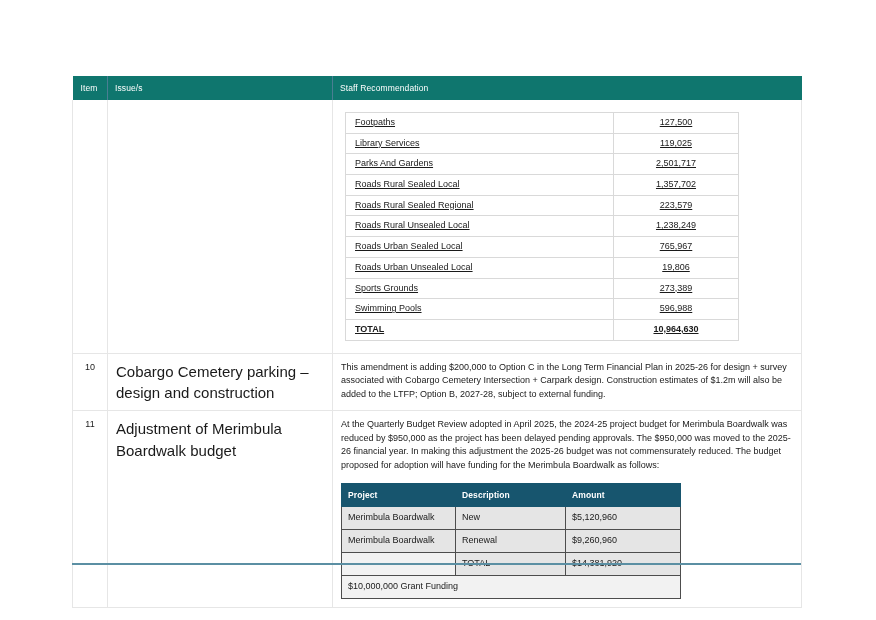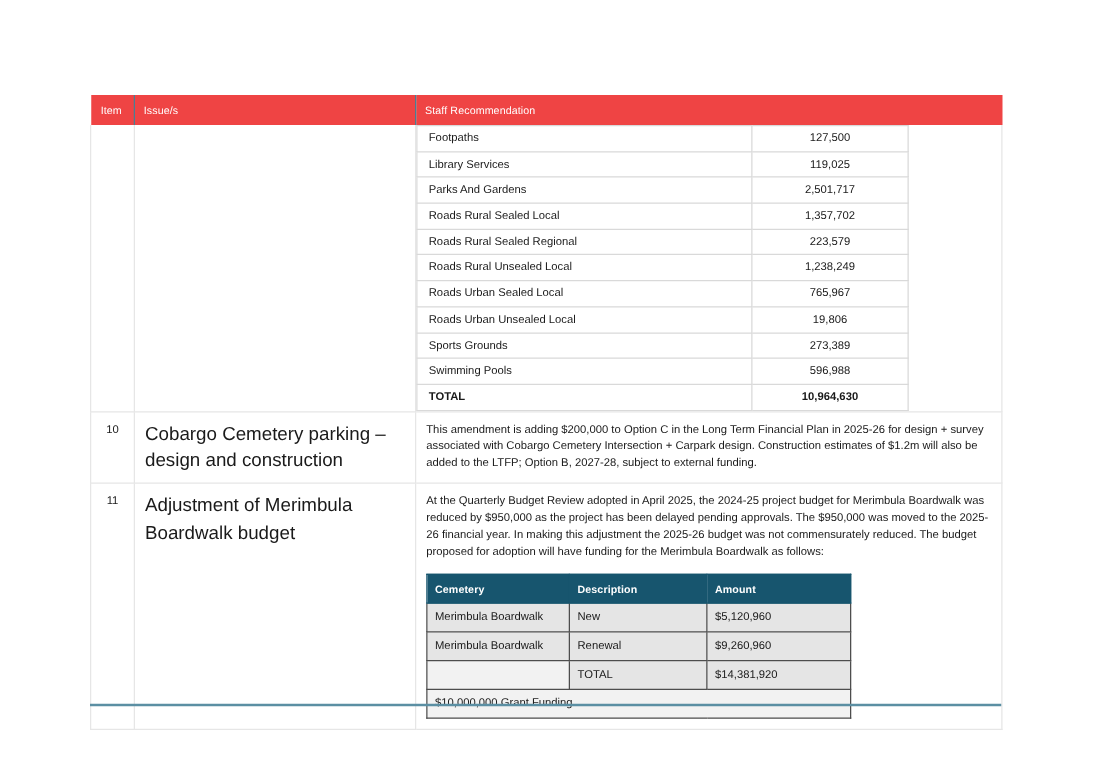--- a/index.html
+++ b/index.html
@@ -30,21 +30,21 @@
     top: 76px;
     width: 729px;
     border-collapse: collapse;
     table-layout: fixed;
   }
   .outer-table col.c-item   { width: 35px; }
   .outer-table col.c-issue  { width: 225px; }
   .outer-table col.c-staff  { width: 469px; }
 
   .outer-table th {
-    background: #ef4444;
+    background: #0f766e;
     color: #ffffff;
     font-size: 8.5px;
     font-weight: normal;
     text-align: left;
     padding: 7px 6px 7px 7px;
     vertical-align: middle;
     border: none;
     letter-spacing: 0.1px;
   }
   .outer-table th.th-item { padding-left: 8px; }
@@ -81,21 +81,22 @@
     margin: 0 0 0 0;
     font-size: 9px;
     line-height: 1.52;
   }
 
   
   .amount-table {
     border-collapse: collapse;
     table-layout: fixed;
     width: 393px;
-    margin: 0;
+    margin: 12px;
+    text-decoration: underline;
   }
   .amount-table col.a-name { width: 268px; }
   .amount-table col.a-val  { width: 125px; }
   .amount-table td {
     border: 1px solid #d9d9d9;
     font-size: 9px;
     padding: 4px 8px 4px 9px;
     background: #ffffff;
     line-height: 1.3;
     height: 11px;
@@ -263,21 +264,21 @@
           </div>
           <div class="project-wrap">
             <table class="project-table">
               <colgroup>
                 <col class="p-project">
                 <col class="p-desc">
                 <col class="p-amount">
               </colgroup>
               <thead>
                 <tr>
-                  <th>Cemetery</th>
+                  <th>Project</th>
                   <th>Description</th>
                   <th>Amount</th>
                 </tr>
               </thead>
               <tbody>
                 <tr>
                   <td>Merimbula Boardwalk</td>
                   <td>New</td>
                   <td>$5,120,960</td>
                 </tr>

